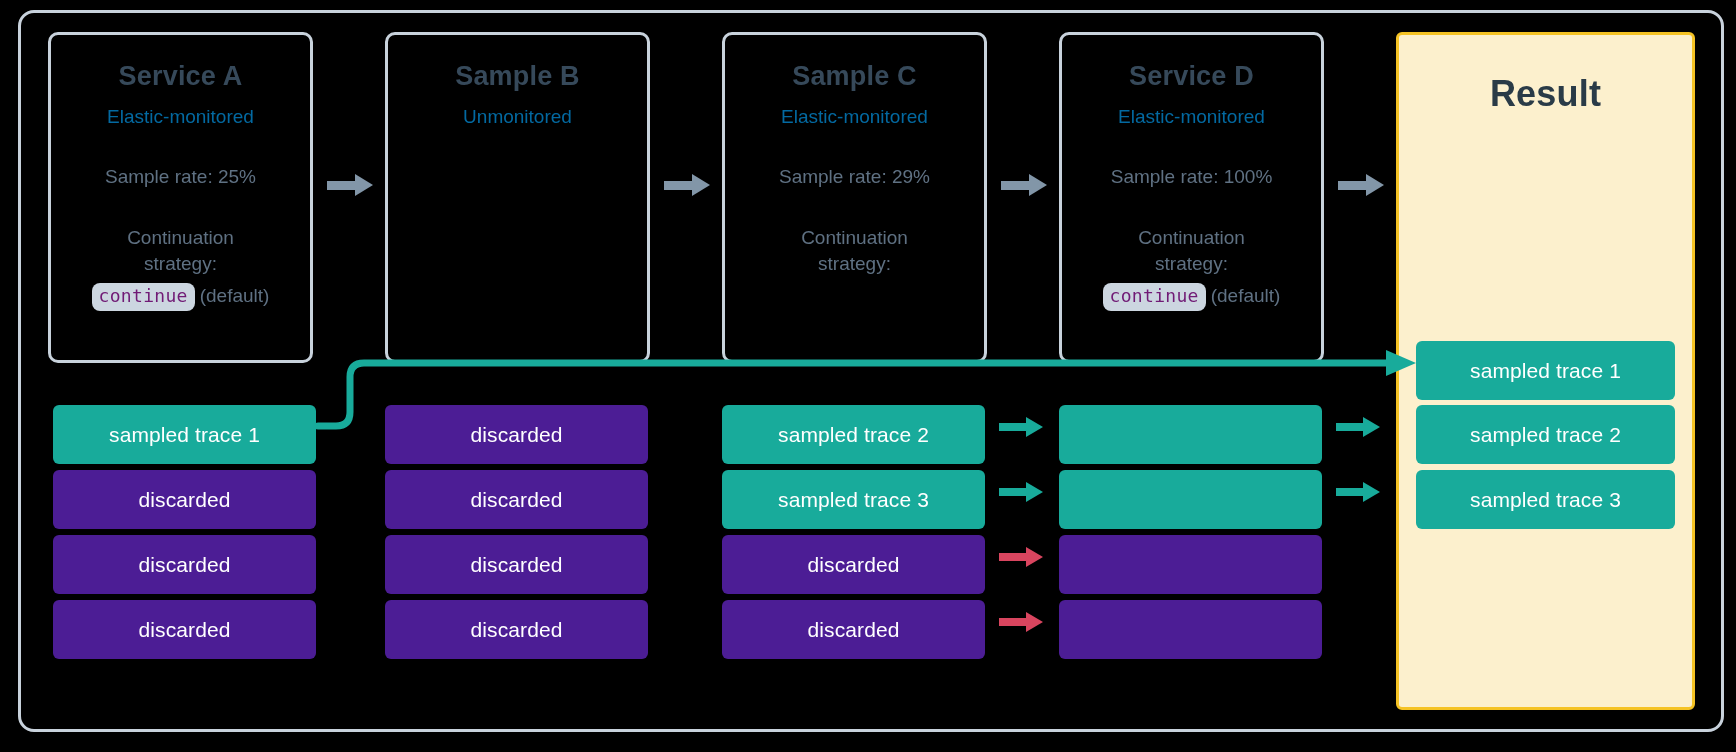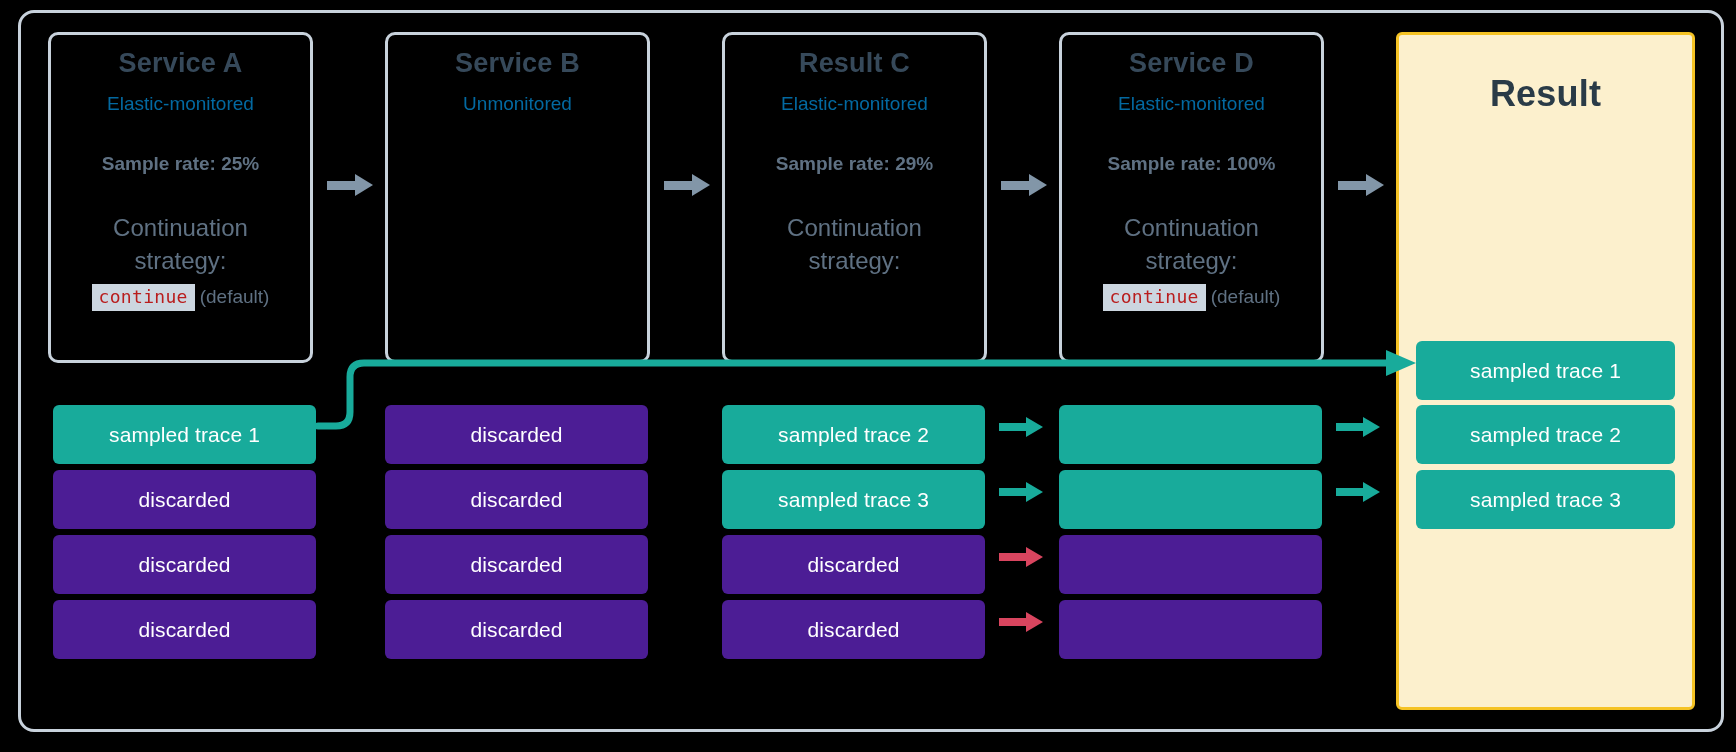--- a/index.html
+++ b/index.html
@@ -58,21 +58,21 @@
   
   .service-card {
     position: absolute;
     top: 32px;
     width: 265px;
     height: 331px;
     border: 3px solid #c8d2dc;
     border-radius: 10px;
     background: transparent;
     text-align: center;
-    padding-top: 12px;
+    padding-top: 25px;
   }
   .svc-a { left: 48px; }
   .svc-b { left: 385px; }
   .svc-c { left: 722px; }
   .svc-d { left: 1059px; }
 
   .svc-title {
     font-size: 27px;
     font-weight: bold;
     color: #36495a;
@@ -82,39 +82,38 @@
   .svc-sub {
     margin-top: 13px;
     font-size: 19px;
     color: #0369a1;
     line-height: 1.25;
   }
   .svc-rate {
     margin-top: 37px;
     font-size: 19px;
     color: #5f7183;
-    font-weight: bold;
   }
   .svc-strategy-label {
     margin-top: 37px;
-    font-size: 24px;
+    font-size: 19px;
     color: #5f7183;
     line-height: 1.35;
   }
   .svc-strategy-line {
     margin-top: 7px;
     font-size: 19px;
     color: #5f7183;
     white-space: nowrap;
   }
   .code-chip {
     display: inline-block;
     background: #ccd6e0;
-    color: #b91c1c;
-    border-radius: 0;
+    color: #701a75;
+    border-radius: 8px;
     padding: 2px 7px 3px 7px;
     font-family: "DejaVu Sans Mono", "Liberation Mono", monospace;
     font-size: 18px;
     line-height: 1.25;
     letter-spacing: .3px;
   }
   .chip-note {
     color: #5f7183;
     font-size: 19px;
     padding-left: 5px;
@@ -234,26 +233,26 @@
     <div class="svc-sub">Elastic-monitored</div>
     <div class="svc-rate">Sample rate: 25%</div>
     <div class="svc-strategy-label">Continuation</div>
     <div class="svc-strategy-label" style="margin-top:0">strategy:</div>
     <div class="svc-strategy-line">
       <span class="code-chip">continue</span><span class="chip-note">(default)</span>
     </div>
   </div>
 
   <div class="service-card svc-b">
-    <div class="svc-title">Service B</div>
+    <div class="svc-title">Sample B</div>
     <div class="svc-sub">Unmonitored</div>
   </div>
 
   <div class="service-card svc-c">
-    <div class="svc-title">Result C</div>
+    <div class="svc-title">Sample C</div>
     <div class="svc-sub">Elastic-monitored</div>
     <div class="svc-rate">Sample rate: 29%</div>
     <div class="svc-strategy-label">Continuation</div>
     <div class="svc-strategy-label" style="margin-top:0">strategy:</div>
   </div>
 
   <div class="service-card svc-d">
     <div class="svc-title">Service D</div>
     <div class="svc-sub">Elastic-monitored</div>
     <div class="svc-rate">Sample rate: 100%</div>

